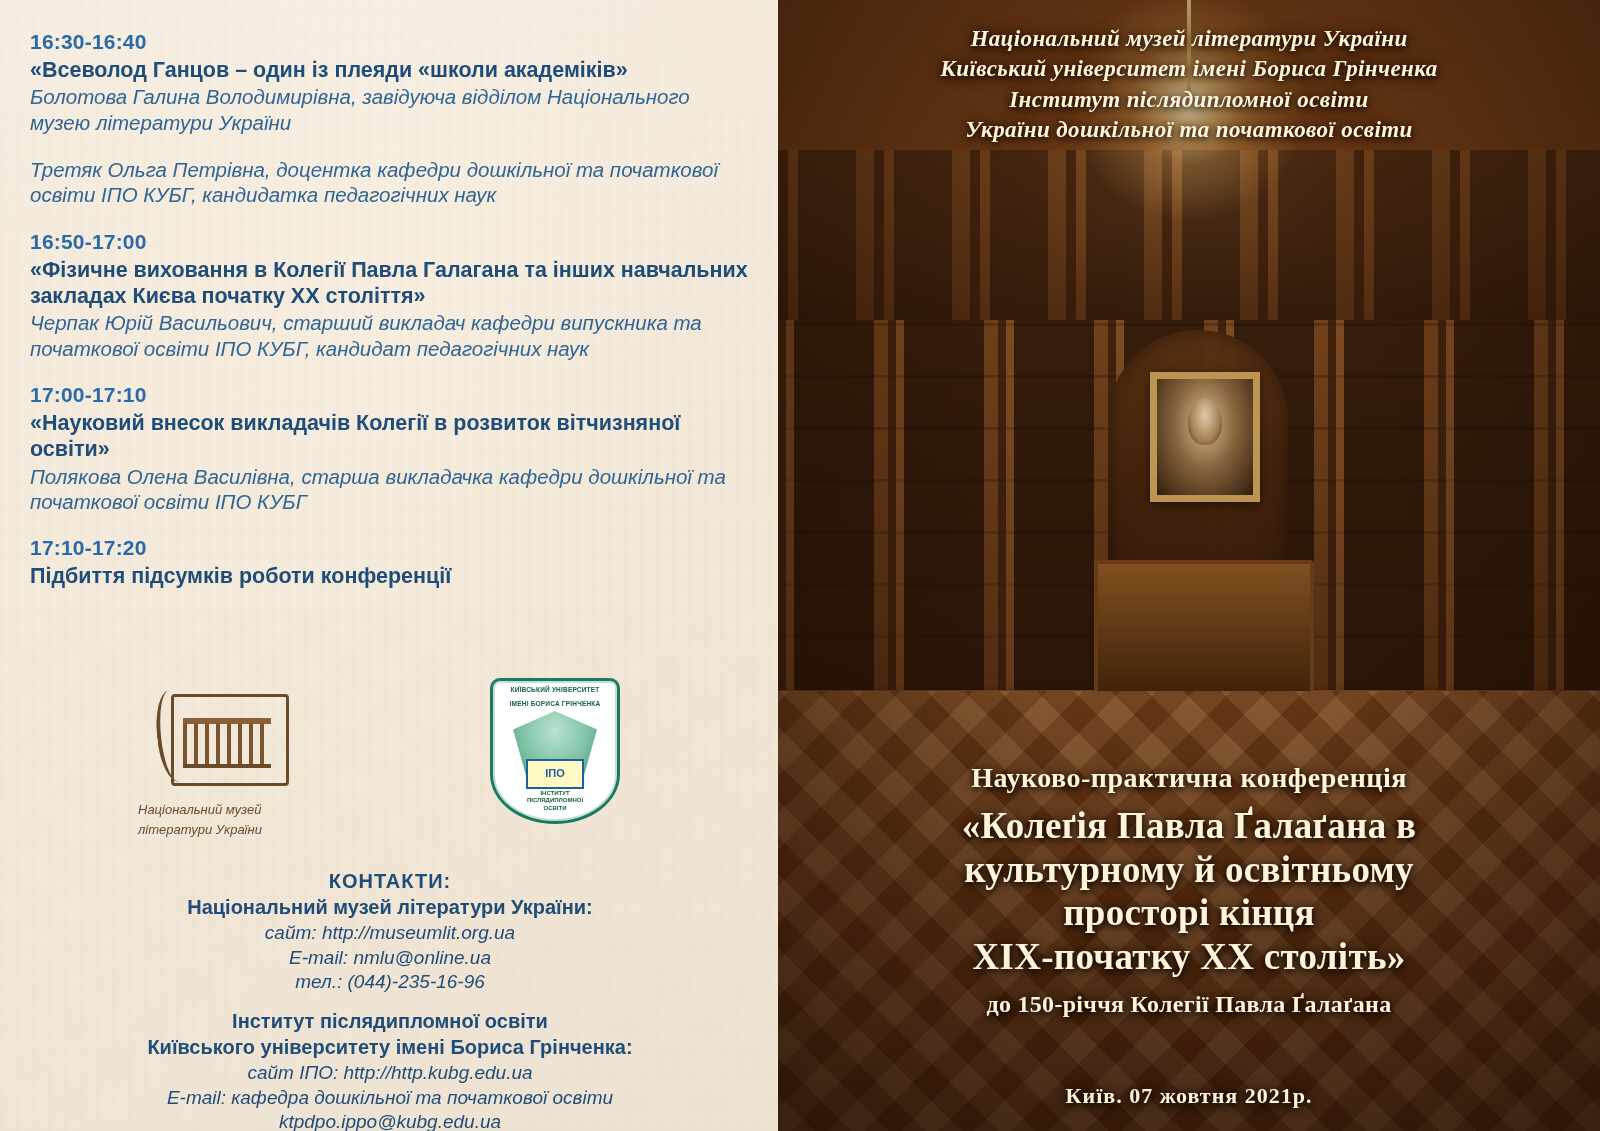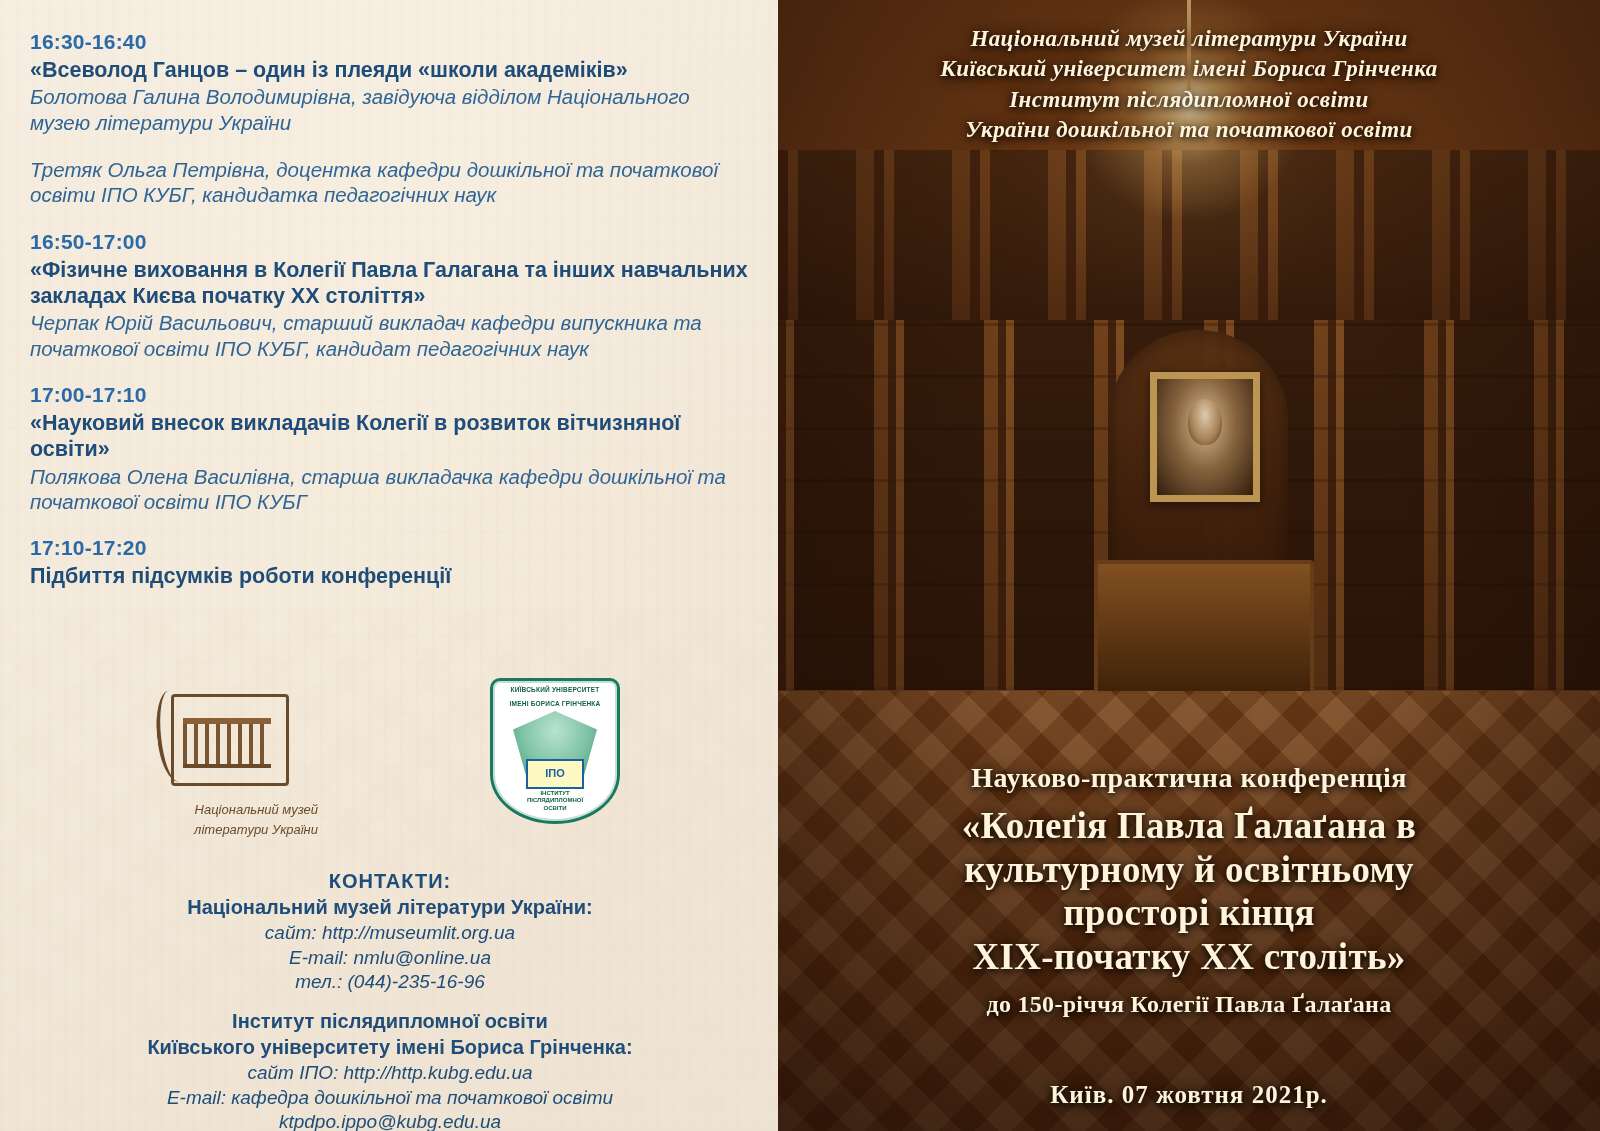--- a/index.html
+++ b/index.html
@@ -86,21 +86,21 @@
   .logos {
     position: absolute;
     left: 120px;
     top: 688px;
     width: 560px;
     height: 180px;
   }
   .logo-museum {
     position: absolute;
     left: 18px; top: 0;
-    width: 180px; text-align: right;
+    width: 180px; text-align: left;
   }
   .logo-museum .mark {
     width: 150px; height: 110px;
     margin: 0 auto;
     position: relative;
   }
   .logo-museum .frame {
     position: absolute;
     left: 18px; top: 6px;
     width: 112px; height: 86px;
@@ -367,21 +367,21 @@
     font-size: 24px;
     margin-top: 12px;
     letter-spacing: 0.3px;
   }
   .conf-place {
     position: absolute;
     left: 24px; right: 24px;
     bottom: 22px;
     font-family: "Liberation Serif", serif;
     font-weight: bold;
-    font-size: 25px;
+    font-size: 22px;
     letter-spacing: 1px;
   }
 </style>
 </head>
 <body>
 
 <div class="page">
 
   <div class="left-panel">
     <div class="left-ghost"></div>

